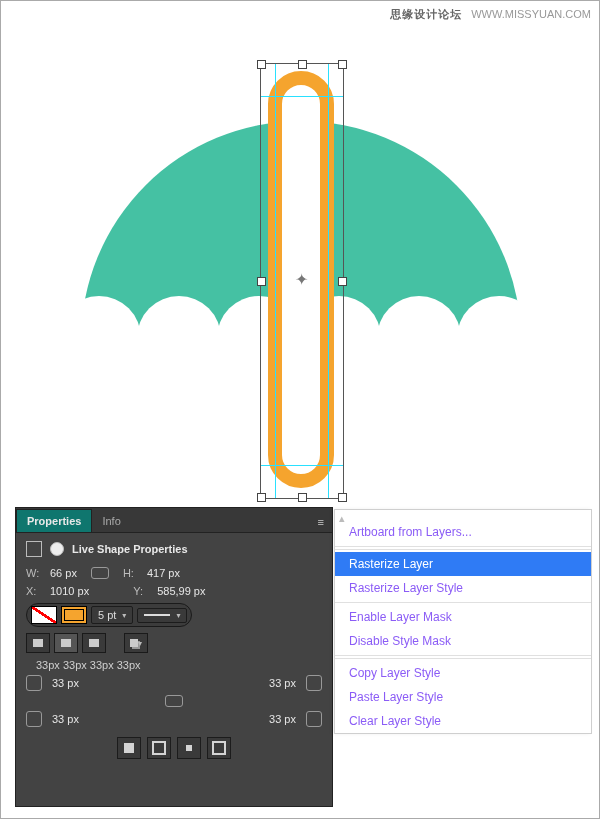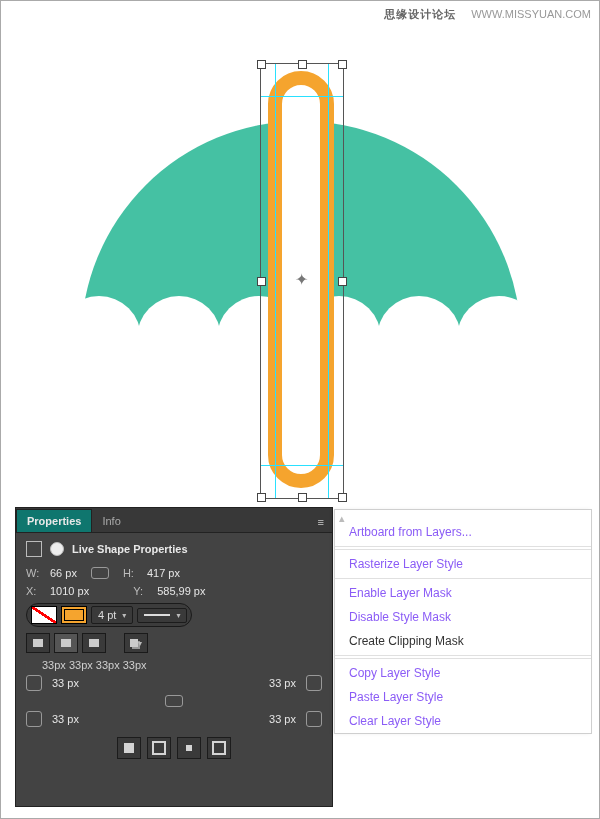--- a/index.html
+++ b/index.html
@@ -1,18 +1,18 @@
 <!DOCTYPE html>
 <html><head>
 <meta charset="utf-8">
 <style>
   html,body{margin:0;padding:0;background:#fff;font-family:"Helvetica Neue",Arial,sans-serif;font-size:12px;color:#222}
   .stage{width:600px;height:819px;position:relative;border:1px solid #aaa;box-sizing:border-box;overflow:hidden}
   .watermark{position:absolute;top:6px;right:8px;font-size:11px;color:#999}
-  .watermark b{color:#666;font-weight:600;margin-right:12px;letter-spacing:1px}
+  .watermark b{color:#666;font-weight:600;margin-right:6px;letter-spacing:1px}
   
   .canvas{position:absolute;left:0;top:0;width:600px;height:490px}
   .umbrella{position:absolute;left:80px;top:120px;width:440px;height:230px;overflow:hidden}
   .dome{position:absolute;left:0;top:0;width:440px;height:440px;border-radius:50%;background:#45c1a3}
   .scallop-row{position:absolute;left:-20px;bottom:-32px;white-space:nowrap}
   .scallop{display:inline-block;width:84px;height:84px;border-radius:50%;background:#fff;margin-left:-4px}
   .handle-box{position:absolute;left:245px;top:62px;width:110px;height:438px}
   .handle-shape{position:absolute;left:22px;top:8px;width:66px;height:417px;border-radius:33px;background:#fff;border:14px solid #f5a42e;box-sizing:border-box}
   
   .bbox{position:absolute;left:14px;top:0;width:82px;height:434px;border:1px solid #555}
@@ -126,21 +126,21 @@
         <span style="width:32px"></span>
         <span class="lbl">Y:</span>
         <span class="val">585,99 px</span>
       </div>
 
       <div class="row">
         <div class="pill">
           <span class="sw nofill"></span>
           <span class="sw stroke"></span>
           <span class="dd">
-            <span>4 pt</span>
+            <span>5 pt</span>
             <span class="chev">▾</span>
           </span>
           <span class="dd">
             <span style="display:inline-block;width:26px;border-top:2px solid #ddd"></span>
             <span class="chev">▾</span>
           </span>
         </div>
       </div>
 
       <div class="alignRow">
@@ -153,21 +153,21 @@
         <div class="alignBtn">
             <div class="bar"></div>
           </div>
         <div style="width:10px"></div>
         <div class="alignBtn">
             <div class="bar" style="width:8px;height:8px;box-shadow:2px 2px 0 #999"></div>
             <span class="chev">▾</span>
           </div>
       </div>
 
-      <div style="color:#cfcfcf;margin:6px 0 2px 16px">33px 33px 33px 33px</div>
+      <div style="color:#cfcfcf;margin:6px 0 2px 10px">33px 33px 33px 33px</div>
 
       <div class="miniRow">
         <span class="cornerBox"></span>
         <span class="val">33 px</span>
         <span style="flex:1"></span>
         <span class="val">33 px</span>
         <span class="cornerBox"></span>
       </div>
       <div class="miniRow" style="justify-content:center">
         <span class="link"></span>
@@ -196,25 +196,25 @@
       </div>
     </div>
   </div>
 
   <div class="ctx">
     <div class="arrow">▴</div>
     <div style="height:10px"></div>
     <div class="mi dis">Artboard from Layers...</div>
     <div class="sep"></div>
     <div class="sep"></div>
+    <div class="mi sel">Rasterize Layer</div>
     <div class="mi dis">Rasterize Layer Style</div>
     <div class="sep"></div>
     <div class="mi dis">Enable Layer Mask</div>
     <div class="mi dis">Disable Style Mask</div>
-    <div class="mi">Create Clipping Mask</div>
     <div class="sep"></div>
     <div class="sep"></div>
     <div class="mi dis">Copy Layer Style</div>
     <div class="mi dis">Paste Layer Style</div>
     <div class="mi dis">Clear Layer Style</div>
 
   </div>
 
 </div>
 

